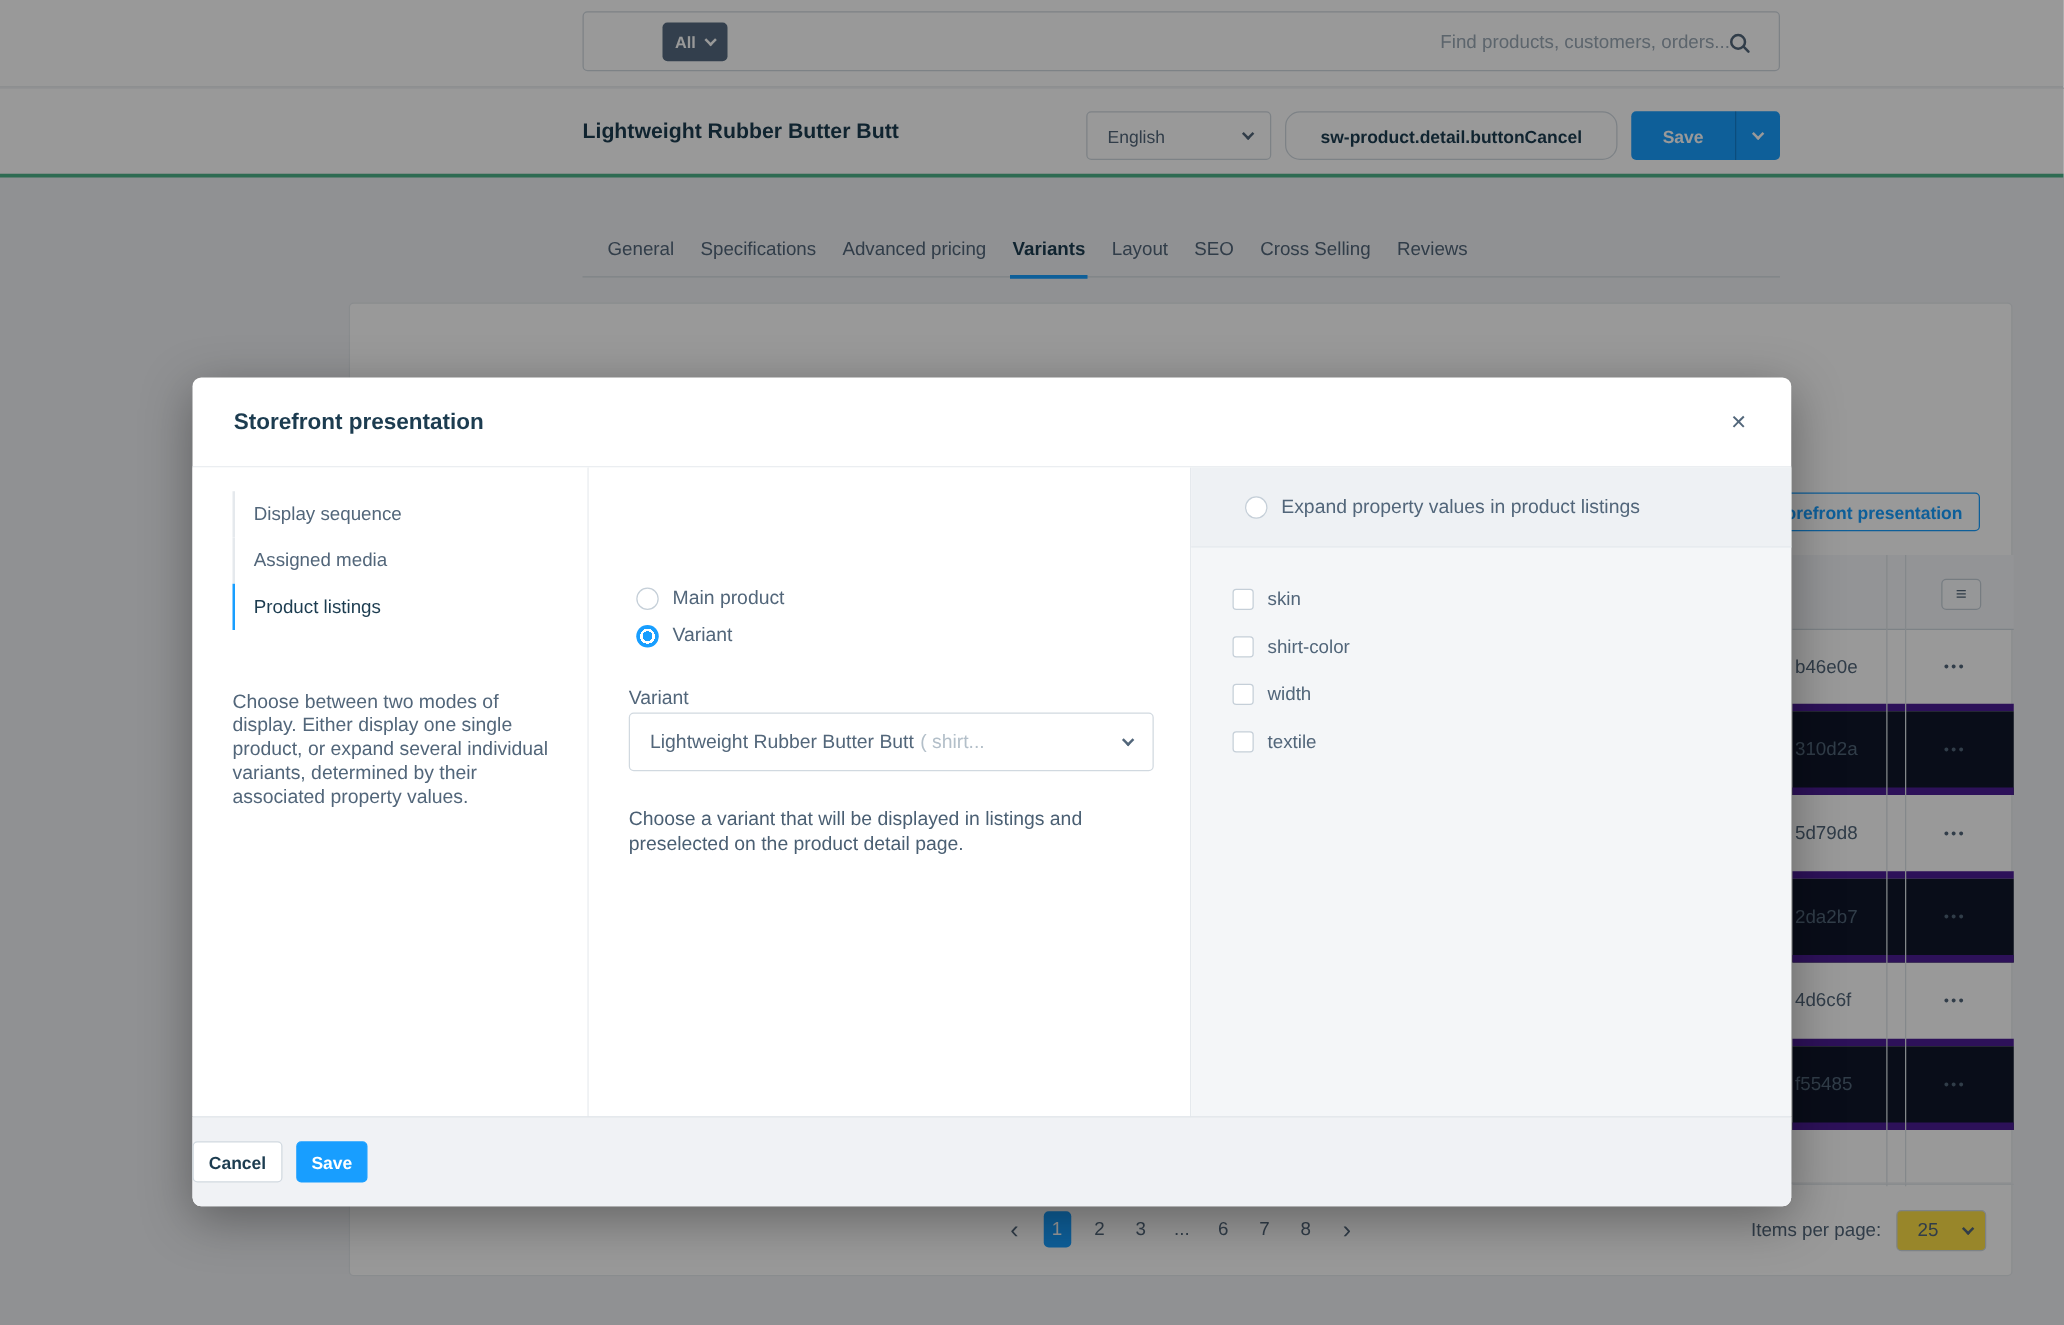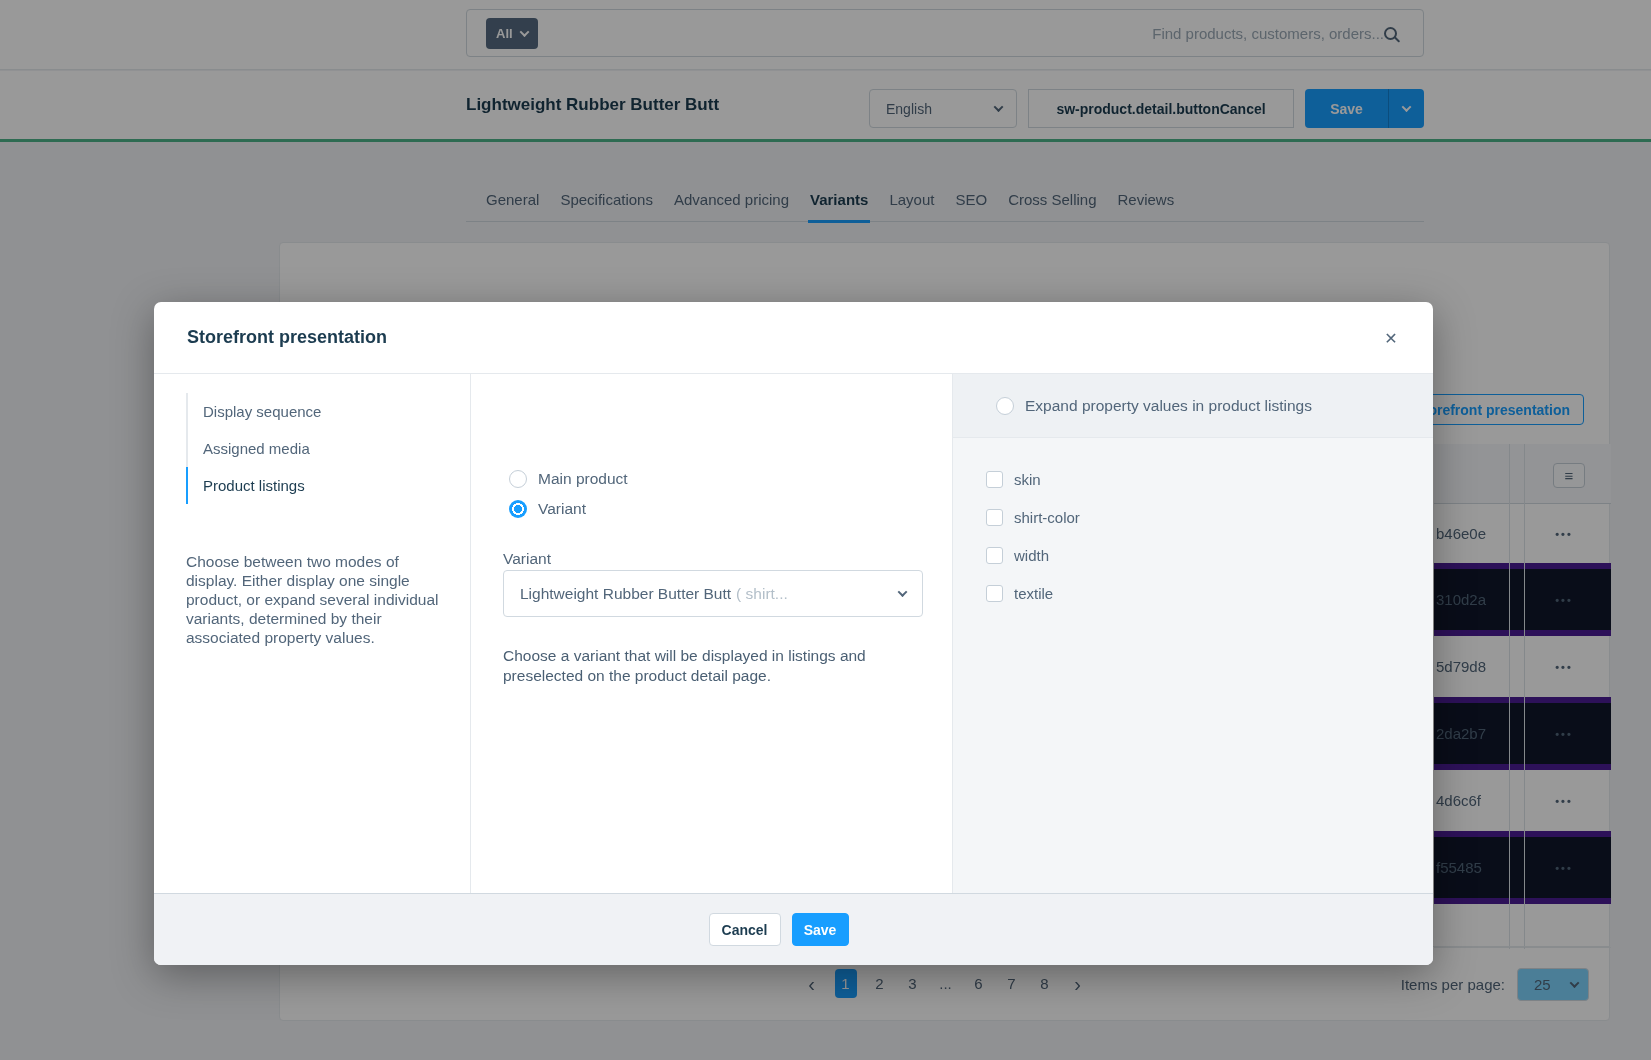--- a/index.html
+++ b/index.html
@@ -5,40 +5,40 @@
   * { margin:0; padding:0; box-sizing:border-box; }
   body { font-family:"Liberation Sans", sans-serif; background:#444; }
   .stage { position:relative; width:1651px; height:1060px; overflow:hidden;
            background:#f0f2f5; font-family:"Liberation Sans", sans-serif; }
 
   
   .topbar { position:absolute; left:0; top:0; width:1651px; height:70px;
             background:#fff; border-bottom:1px solid #e5e9ed; }
   .searchbox { position:absolute; left:466px; top:9px; width:958px; height:48px;
                background:#fff; border:1px solid #d1d9e0; border-radius:4px;
-               display:flex; align-items:center; }
+               display:flex; align-items:center;padding-left:44px; }
   .search-scope { margin-left:19px; height:31px; padding:0 10px; background:#556a80;
                   border-radius:4px; color:#fff; font-weight:700; font-size:13px;
                   display:flex; align-items:center; gap:8px; }
   .searchbox input { border:none; outline:none; flex:1; margin-left:18px; font-size:15px;
                      color:#52667a; background:transparent; font-family:"Liberation Sans",sans-serif;text-align:right; }
   .searchbox input::placeholder { color:#9aa8b5; }
   .mag { position:relative; width:13px; height:13px; border:2px solid #52667a;
          border-radius:50%; margin-right:26px; flex:0 0 auto; }
   .mag::after { content:""; position:absolute; width:2px; height:7px; background:#52667a;
                 right:-3px; bottom:-5px; transform:rotate(-45deg); border-radius:1px; }
 
   .smartbar { position:absolute; left:0; top:71px; width:1651px; height:68px; background:#fff; }
   .page-title { position:absolute; left:466px; top:24px; font-size:17px; font-weight:700; color:#1c3c50; }
   .lang-select { position:absolute; left:869px; top:18px; width:148px; height:39px;
                  border:1px solid #d1d9e0; border-radius:4px; background:#fff;
                  display:flex; align-items:center; justify-content:space-between;
                  padding:0 14px 0 16px; font-size:14px; color:#52667a; }
   .btn-cancel-ghost { position:absolute; left:1028px; top:18px; width:266px; height:39px;
-                 border:1px solid #d1d9e0; border-radius:0; background:#fff;
+                 border:1px solid #d1d9e0; border-radius:12px; background:#fff;
                  display:flex; align-items:center; justify-content:center;
                  font-size:14px; font-weight:700; color:#1c3c50; }
   .btn-save-split { position:absolute; left:1305px; top:18px; width:119px; height:39px;
                  border-radius:4px; background:#189eff; display:flex; color:#fff; }
   .btn-save-main { width:84px; display:flex; align-items:center; justify-content:center;
                    font-size:14px; font-weight:700; border-right:1px solid rgba(0,0,0,0.18); }
   .btn-save-arrow { flex:1; display:flex; align-items:center; justify-content:center; }
 
   .green-line { position:absolute; left:0; top:139px; width:1651px; height:3px; background:#4db289; }
 
@@ -70,21 +70,21 @@
   .vline { position:absolute; top:0; bottom:0; width:1px; background:#dde3e8; }
 
   .pager { position:absolute; left:0; right:0; bottom:0; height:74px; border-top:1px solid #e5e9ed;
            display:flex; align-items:center; justify-content:center; gap:13px;
            color:#52667a; font-size:15px; }
   .pg { min-width:20px; text-align:center; }
   .pg-num.active { background:#189eff; color:#fff; border-radius:4px; width:22px; height:29px;
                    display:flex; align-items:center; justify-content:center; }
   .pg-chev { font-size:20px; line-height:1; color:#52667a; padding:0 6px; }
   .per-page { position:absolute; right:20px; top:0; height:74px; display:flex; align-items:center; gap:12px; }
-  .per-box { width:72px; height:33px; border:1px solid #d1d9e0; border-radius:4px; background:#7dd3fc;
+  .per-box { width:72px; height:33px; border:1px solid #d1d9e0; border-radius:4px; background:#fde047;
              display:flex; align-items:center; justify-content:space-between; padding:0 10px 0 16px; }
 
   
   .overlay { position:absolute; inset:0; background:rgba(0,0,0,0.40); z-index:10; }
   .modal { position:absolute; left:154px; top:302px; width:1279px; height:663px;
            background:#fff; border-radius:7px; z-index:20;
            box-shadow:0 10px 40px rgba(0,0,0,0.35); }
   .m-head { position:absolute; left:0; top:0; right:0; height:72px; border-bottom:1px solid #e5e9ed;
             display:flex; align-items:center; }
   .m-title { margin-left:33px; font-size:18px; font-weight:700; color:#1c3c50; }
@@ -121,21 +121,21 @@
   .select .chv { margin-left:auto; }
   .help { position:absolute; left:32px; top:272px; width:402px; font-size:15.5px;
           color:#4a5f73; line-height:20px; }
 
   .check-row { position:absolute; left:33px; display:flex; align-items:center; }
   .checkbox { width:17px; height:17px; border:1px solid #c5cfd8; border-radius:3px; background:#fff; }
   .clabel { margin-left:11px; font-size:15px; color:#52667a; }
 
   .m-foot { position:absolute; left:0; right:0; bottom:0; height:72px; background:#f0f2f5;
             border-top:1px solid #d1d9e0; border-radius:0 0 7px 7px;
-            display:flex; align-items:center; justify-content:center; }
+            display:flex; align-items:center; justify-content:flex-start; }
   .btn { height:33px; border-radius:4px; font-size:14px; font-weight:700;
          display:flex; align-items:center; justify-content:center; }
   .btn-ghost { width:72px; background:#fff; border:1px solid #d1d9e0; color:#1c3c50; margin-right:11px; }
   .btn-primary { width:57px; background:#189eff; border:1px solid #189eff; color:#fff; margin-right:30px; }
 
   .chv { display:inline-block; width:7px; height:7px; border-right:2px solid currentColor;
          border-bottom:2px solid currentColor; transform:rotate(45deg) translate(-1px,-1px); }
 </style>
 </head>
 <body>

